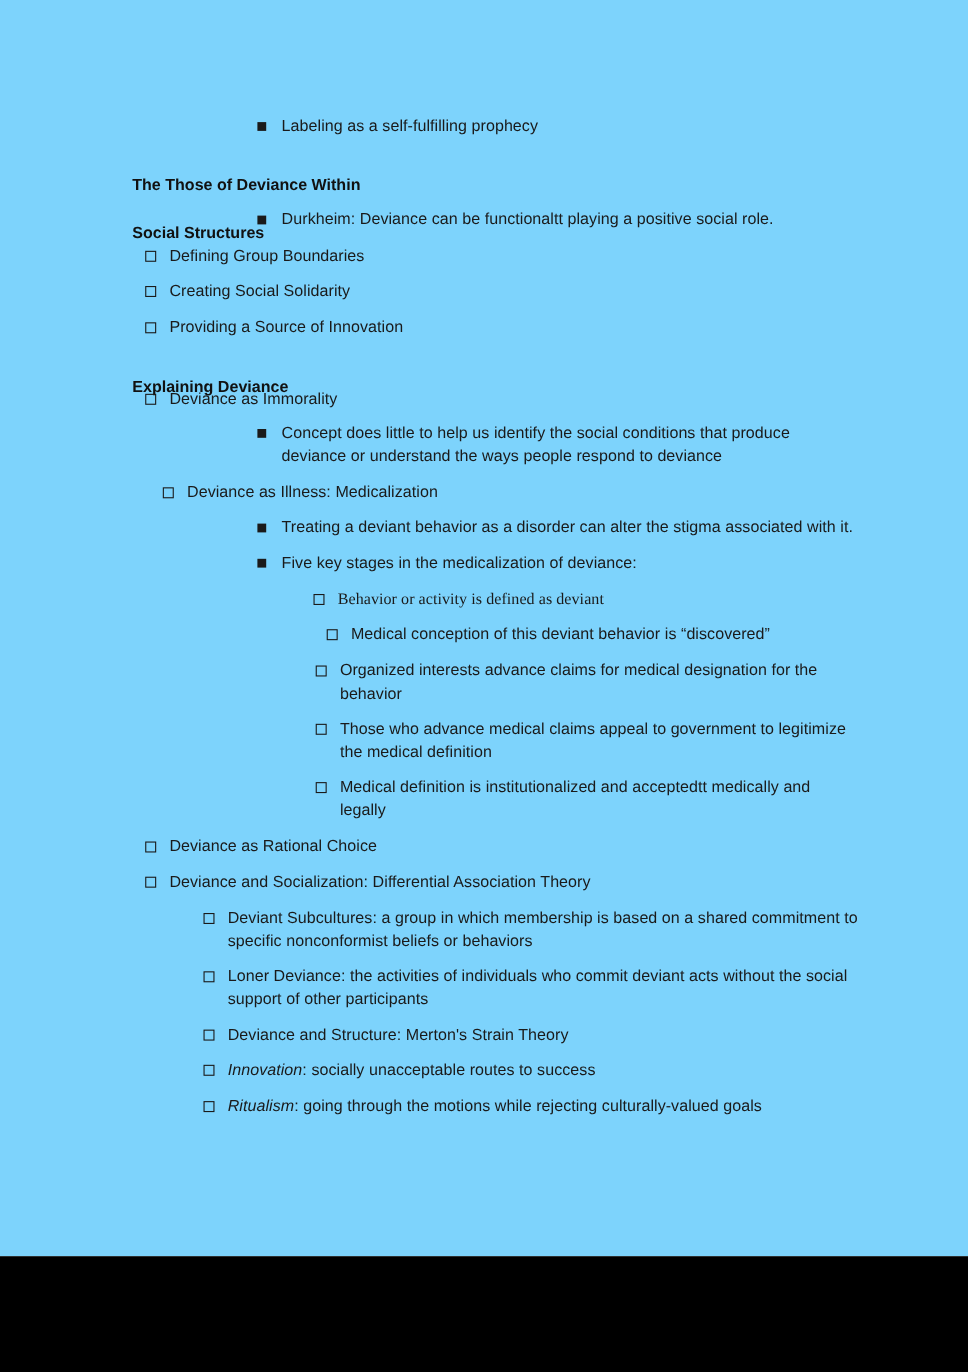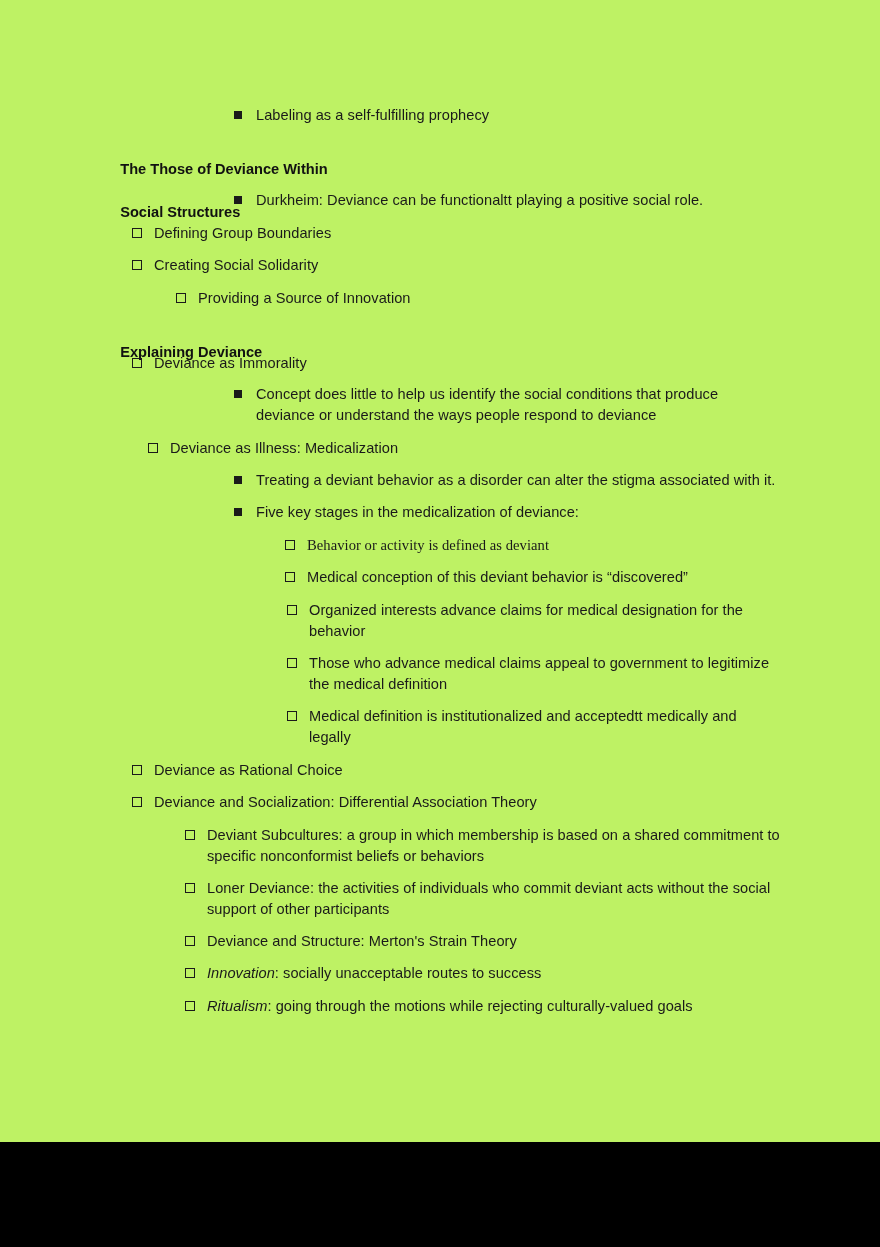--- a/index.html
+++ b/index.html
@@ -15,21 +15,21 @@
     color: #1a1a1a;
     overflow: hidden;
   }
 
   #page {
     position: absolute;
     left: 0;
     top: 0;
     width: 880px;
     height: 1142px;
-    background: #bef264;
+    background: #7dd3fc;
   }
 
   #footer-bar {
     position: absolute;
     left: 0;
     top: 1142px;
     width: 880px;
     height: 105px;
     background: #000000;
   }
@@ -122,21 +122,21 @@
     <span class="text">Creating Social Solidarity</span>
   </div>
 
   <div class="row" style="left:132px; top:223px; width:600px;">
     <span class="marker sq-hollow">
         <i></i>
       </span>
     <span class="text">Defining Group Boundaries</span>
   </div>
 
-  <div class="row" style="left:132px; top:288px; width:600px;margin-left:44px;">
+  <div class="row" style="left:132px; top:288px; width:600px;">
     <span class="marker sq-hollow">
         <i></i>
       </span>
     <span class="text">Providing a Source of Innovation</span>
   </div>
 
   <div class="heading" style="left:104px; top:320px; width:330px;">
     <span>Explaining Deviance</span>
   </div>
 
@@ -175,21 +175,21 @@
     <span class="text">Treating a deviant behavior as a disorder can alter the stigma associated with it.</span>
   </div>
 
   <div class="row" style="left:285px; top:535px; width:470px;font-family:Liberation Serif, serif;">
     <span class="marker sq-hollow">
         <i></i>
       </span>
     <span class="text">Behavior or activity is defined as deviant</span>
   </div>
 
-  <div class="row" style="left:275px; top:567px; width:470px;padding-left:10px;">
+  <div class="row" style="left:287px; top:567px; width:470px;padding-left:10px;">
     <span class="marker sq-hollow">
         <i></i>
       </span>
     <span class="text">Medical conception of this deviant behavior is “discovered”</span>
   </div>
 
   <div class="row" style="left:287px; top:600px; width:465px;">
     <span class="marker sq-hollow">
         <i></i>
       </span>

